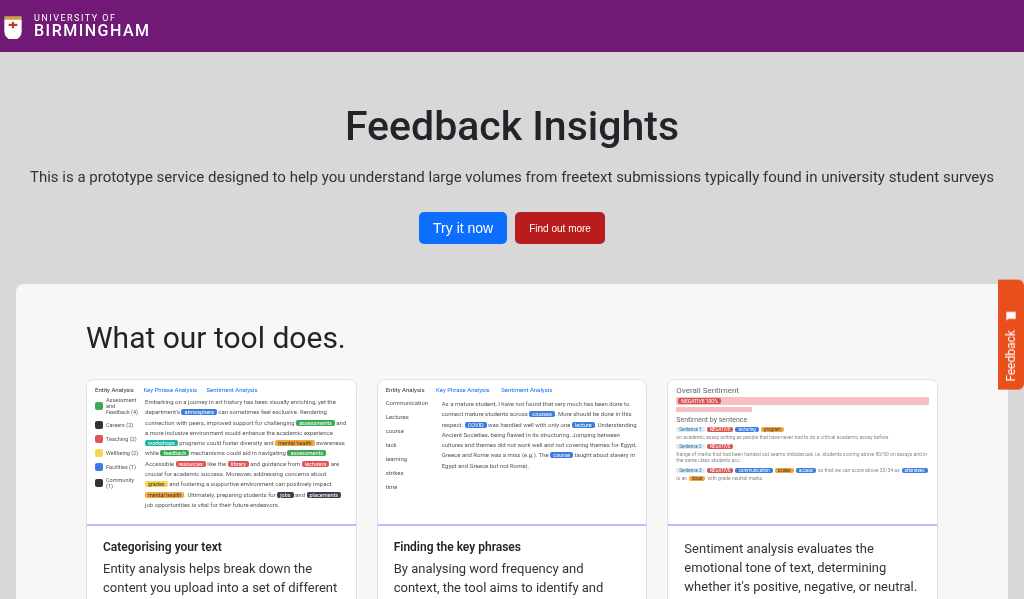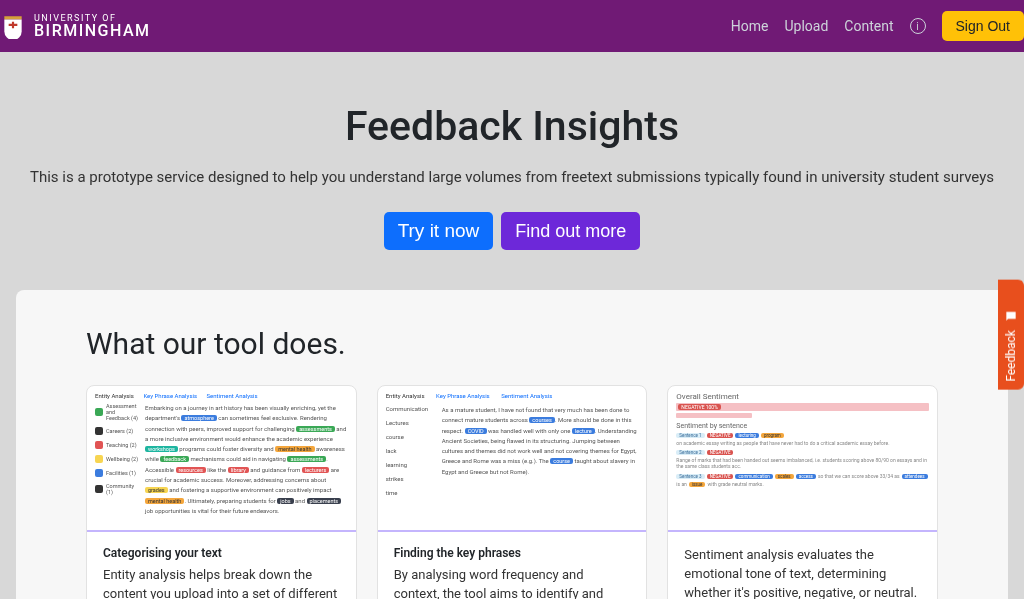--- a/index.html
+++ b/index.html
@@ -15,22 +15,22 @@
     .navbar-right { display: flex; align-items: center; gap: 16px; }
     .nav-link { color: #cdd3da; font-size: 14px; text-decoration: none; cursor: pointer; }
     .info-icon { width: 16px; height: 16px; border: 1.5px solid #cdd3da; border-radius: 50%; display: flex; align-items: center; justify-content: center; color: #cdd3da; font-size: 10px; cursor: pointer; }
     .signout-btn { background: #ffc107; color: #212529; border: none; border-radius: 5px; padding: 7px 14px; font-size: 14px; font-weight: 500; cursor: pointer; }
 
     
     .hero { text-align: center; padding: 50px 20px 40px; }
     .hero h1 { font-size: 41px; font-weight: 500; margin-bottom: 18px; color: #212529; }
     .hero p { font-size: 15px; color: #333; margin-bottom: 26px; }
     .hero-buttons { display: flex; gap: 8px; justify-content: center; }
-    .btn-primary { background: #0d6efd; color: #fff; border: none; border-radius: 5px; padding: 8px 14px; font-size: 19px; cursor: pointer; }
-    .btn-secondary { background: #6d28d9; color: #fff; border: none; border-radius: 5px; padding: 8px 14px; font-size: 18px; cursor: pointer; }
+    .btn-primary { background: #0d6efd; color: #fff; border: none; border-radius: 5px; padding: 8px 14px; font-size: 14px; cursor: pointer; }
+    .btn-secondary { background: #b91c1c; color: #fff; border: none; border-radius: 5px; padding: 8px 14px; font-size: 10px; cursor: pointer; }
 
     
     .section { background: #f7f7f7; margin: 0 16px; border-radius: 8px 8px 0 0; padding: 36px 70px 28px; }
     .section-title { font-size: 30px; font-weight: 400; margin-bottom: 24px; }
     .cards { display: flex; gap: 20px; }
     .card { flex: 1; background: #fff; border: 1px solid #e2e2e2; border-radius: 8px; overflow: hidden; display: flex; flex-direction: column; }
     .card-img { height: 146px; border-bottom: 2px solid #c4b5fd; padding: 6px 8px; font-size: 6px; overflow: hidden; position: relative; }
     .card-body { padding: 14px 16px 18px; }
     .card-title { font-size: 12px; font-weight: 600; margin-bottom: 6px; }
     .card-text { font-size: 13px; line-height: 1.45; color: #333; }
@@ -90,27 +90,20 @@
           <path fill="#d4a03a" d="M4 3h16v3H4z"></path>
           <path fill="#fff" d="M4 6h16v11a8 8 0 0 1-16 0z"></path>
           <path fill="#c0392b" d="M11 8h2v6h-2z M8 10h8v2H8z"></path>
         </svg>
     </div>
     <div class="brand-text">
       <span class="brand-top">UNIVERSITY OF</span>
       <span class="brand-bottom">BIRMINGHAM</span>
     </div>
   </div>
-  <div class="navbar-right">
-    <a class="nav-link">Home</a>
-    <a class="nav-link">Upload</a>
-    <a class="nav-link">Content</a>
-    <div class="info-icon">i</div>
-    <button class="signout-btn">Sign Out</button>
-  </div>
 </nav>
 
 <section class="hero">
   <h1>Feedback Insights</h1>
   <p>This is a prototype service designed to help you understand large volumes from freetext submissions typically found in university student surveys</p>
   <div class="hero-buttons">
     <button class="btn-primary">Try it now</button>
     <button class="btn-secondary">Find out more</button>
   </div>
 </section>

